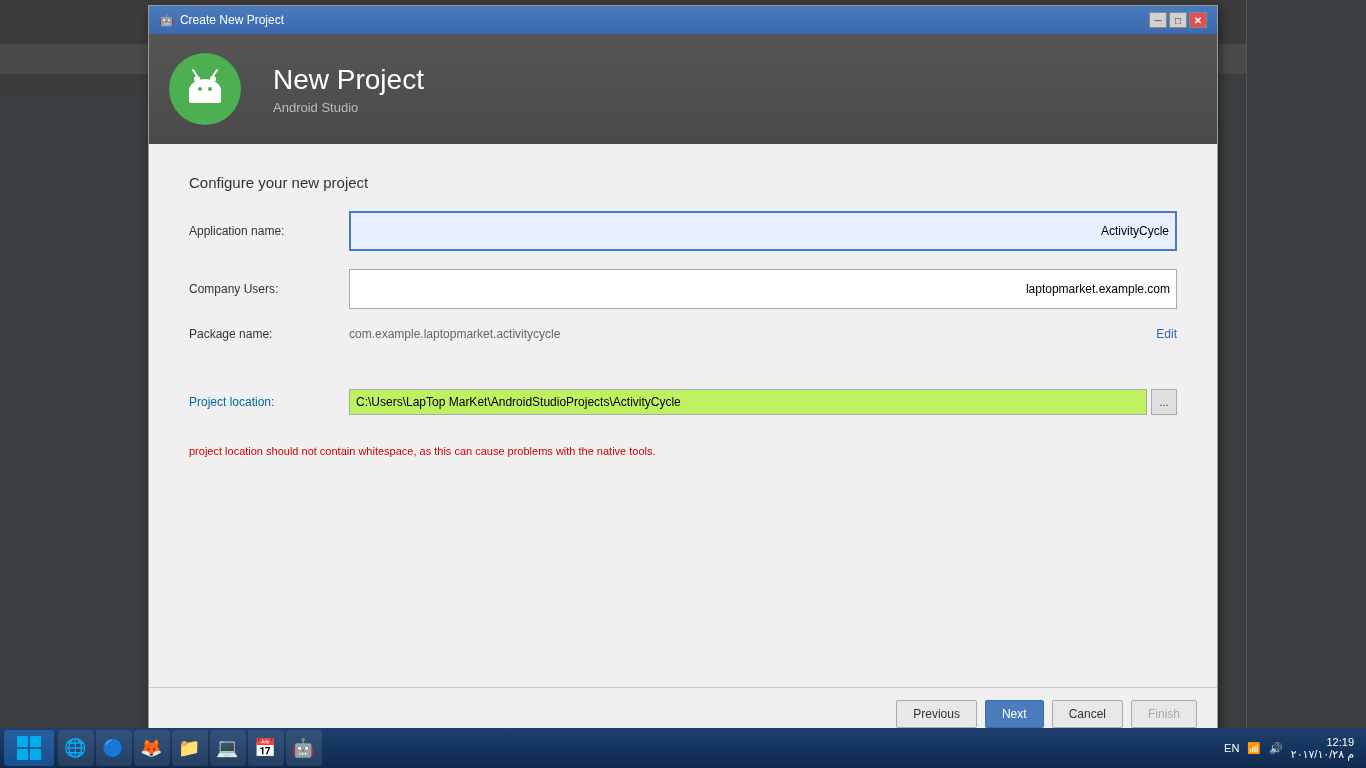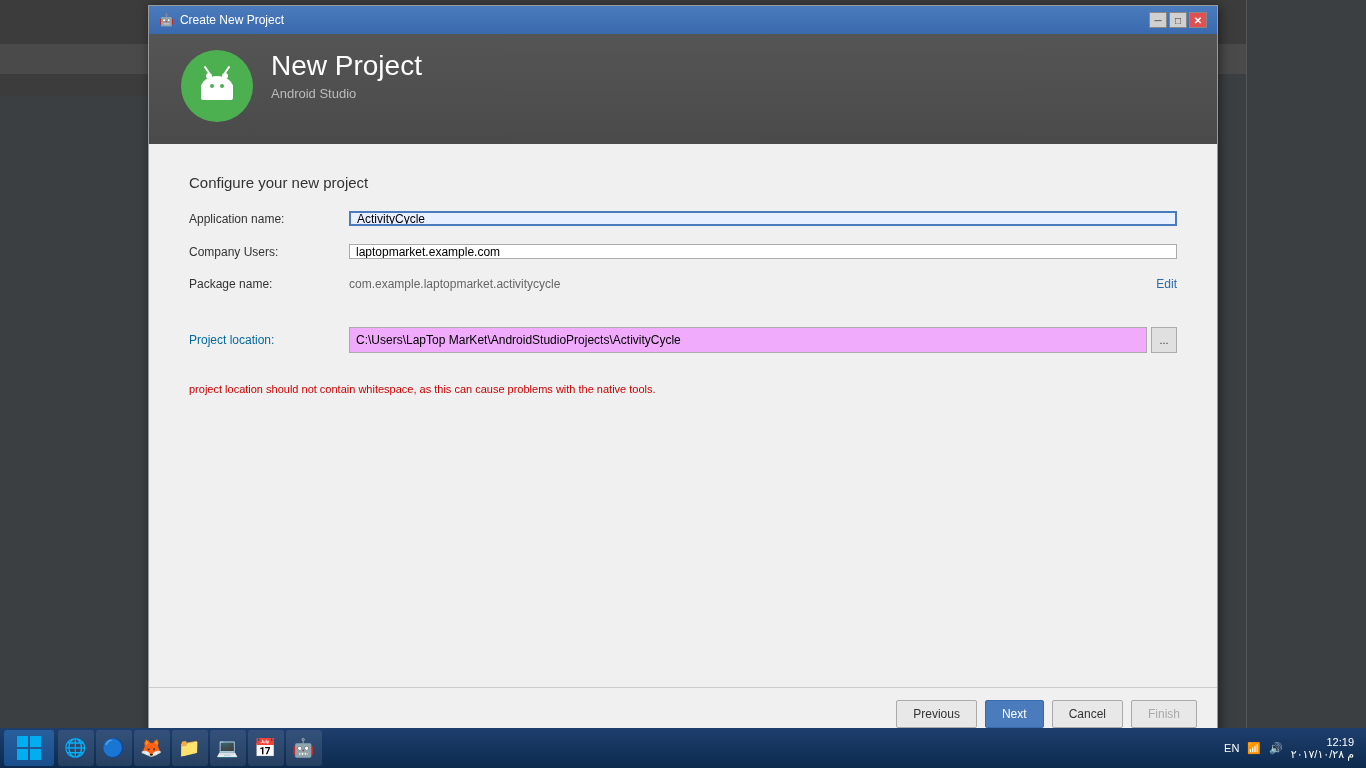--- a/index.html
+++ b/index.html
@@ -74,23 +74,24 @@
     }
     .titlebar-btn.close {
       background: #e05050;
       color: white;
       font-weight: bold;
     }
 
     
     .dialog-header {
       background: linear-gradient(to bottom, #555, #4a4a4a);
-      padding: 16px 32px;
-      display: flex;
-      gap: 18px;
+      padding: 16px 20px;
+      display: flex;
+      align-items: center;
+      gap: 32px;
       height: 110px;
       flex-shrink: 0;
     }
     .dialog-header-icon {
       width: 72px;
       height: 72px;
       background: #4caf50;
       border-radius: 50%;
       display: flex;
       align-items: center;
@@ -134,35 +135,36 @@
       margin-bottom: 18px;
     }
     .form-label {
       width: 160px;
       font-size: 12px;
       color: #333;
       flex-shrink: 0;
     }
     .form-input {
       flex: 1;
-      height: 15px;
+      height: 40px;
       border: 1px solid #aaa;
       padding: 2px 6px;
       font-size: 12px;
       background: white;
       outline: none;
+      text-align: right;
     }
     .form-input.selected {
       border: 2px solid #4a7bbd;
       background: #e8f0ff;
     }
     .form-row-package {
       display: flex;
       align-items: center;
-      margin-bottom: 6px;
+      margin-bottom: 18px;
     }
     .package-label {
       width: 160px;
       font-size: 12px;
       color: #333;
       flex-shrink: 0;
     }
     .package-value-row {
       flex: 1;
       display: flex;
@@ -198,21 +200,21 @@
       display: flex;
       align-items: center;
       gap: 4px;
     }
     .location-input {
       flex: 1;
       height: 26px;
       border: 1px solid #aaa;
       padding: 2px 6px;
       font-size: 12px;
-      background: #f0abfc;
+      background: #bef264;
       outline: none;
     }
     .browse-btn {
       width: 26px;
       height: 26px;
       background: #e0e0e0;
       border: 1px solid #aaa;
       display: flex;
       align-items: center;
       justify-content: center;

